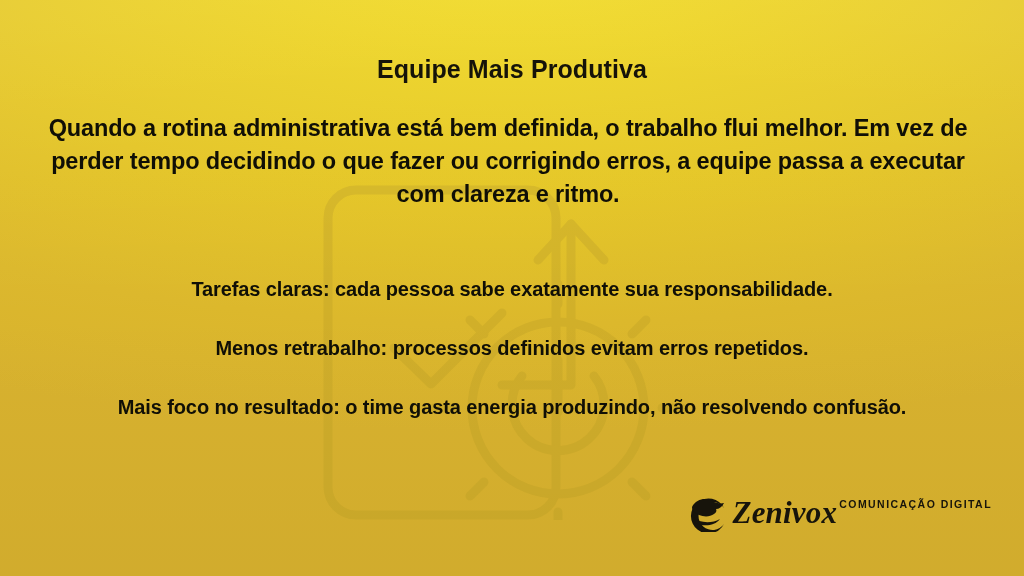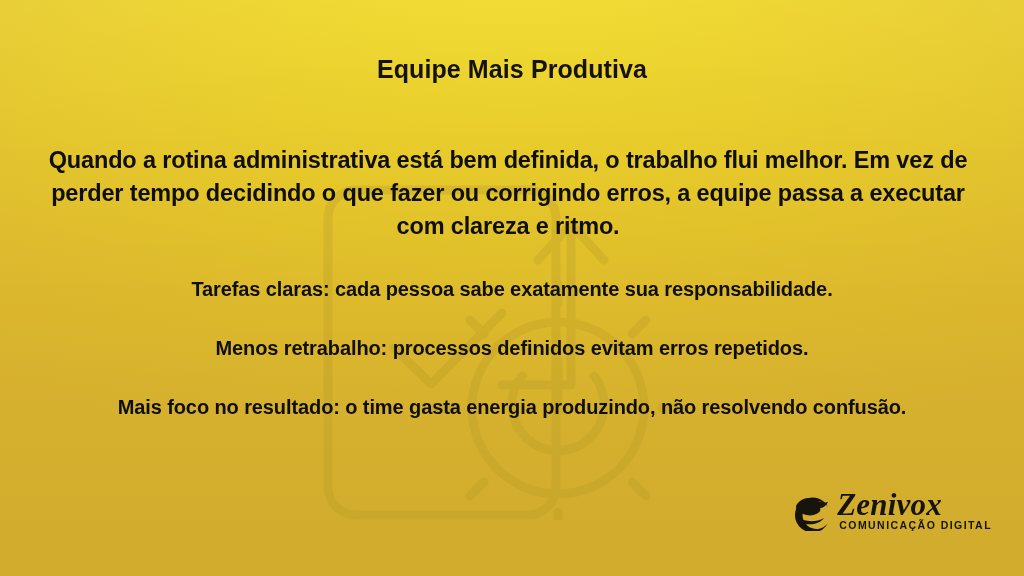--- a/index.html
+++ b/index.html
@@ -82,21 +82,20 @@
     position:absolute;
     left:38px;
     right:46px;
     top:112px;
     text-align:center;
     font-size:23.5px;
     font-weight:bold;
     line-height:33px;
     color:#100F06;
     letter-spacing:-0.15px;
-    margin-top:32px;
   }
 
   .bullets {
     position:absolute;
     left:34px;
     right:34px;
     top:232px;
     list-style:none;
     margin-top:47px;
   }
@@ -117,21 +116,21 @@
     right:32px;
     bottom:44px;
     z-index:4;
     display:flex;
     align-items:center;
     gap:5px;
   }
   .logo-mark { width:42px; height:40px; flex:0 0 auto; }
   .logo-mark svg { display:block; width:100%; height:100%; }
 
-  .logo-text { display:flex; flex-direction:column; align-items:flex-start; }
+  .logo-text { display:flex; align-items:flex-start; }
   .logo-word {
     font-family:"Liberation Serif", serif;
     font-style:italic;
     font-weight:bold;
     font-size:31px;
     line-height:29px;
     color:#17140B;
     letter-spacing:0.2px;
   }
   .logo-sub {

